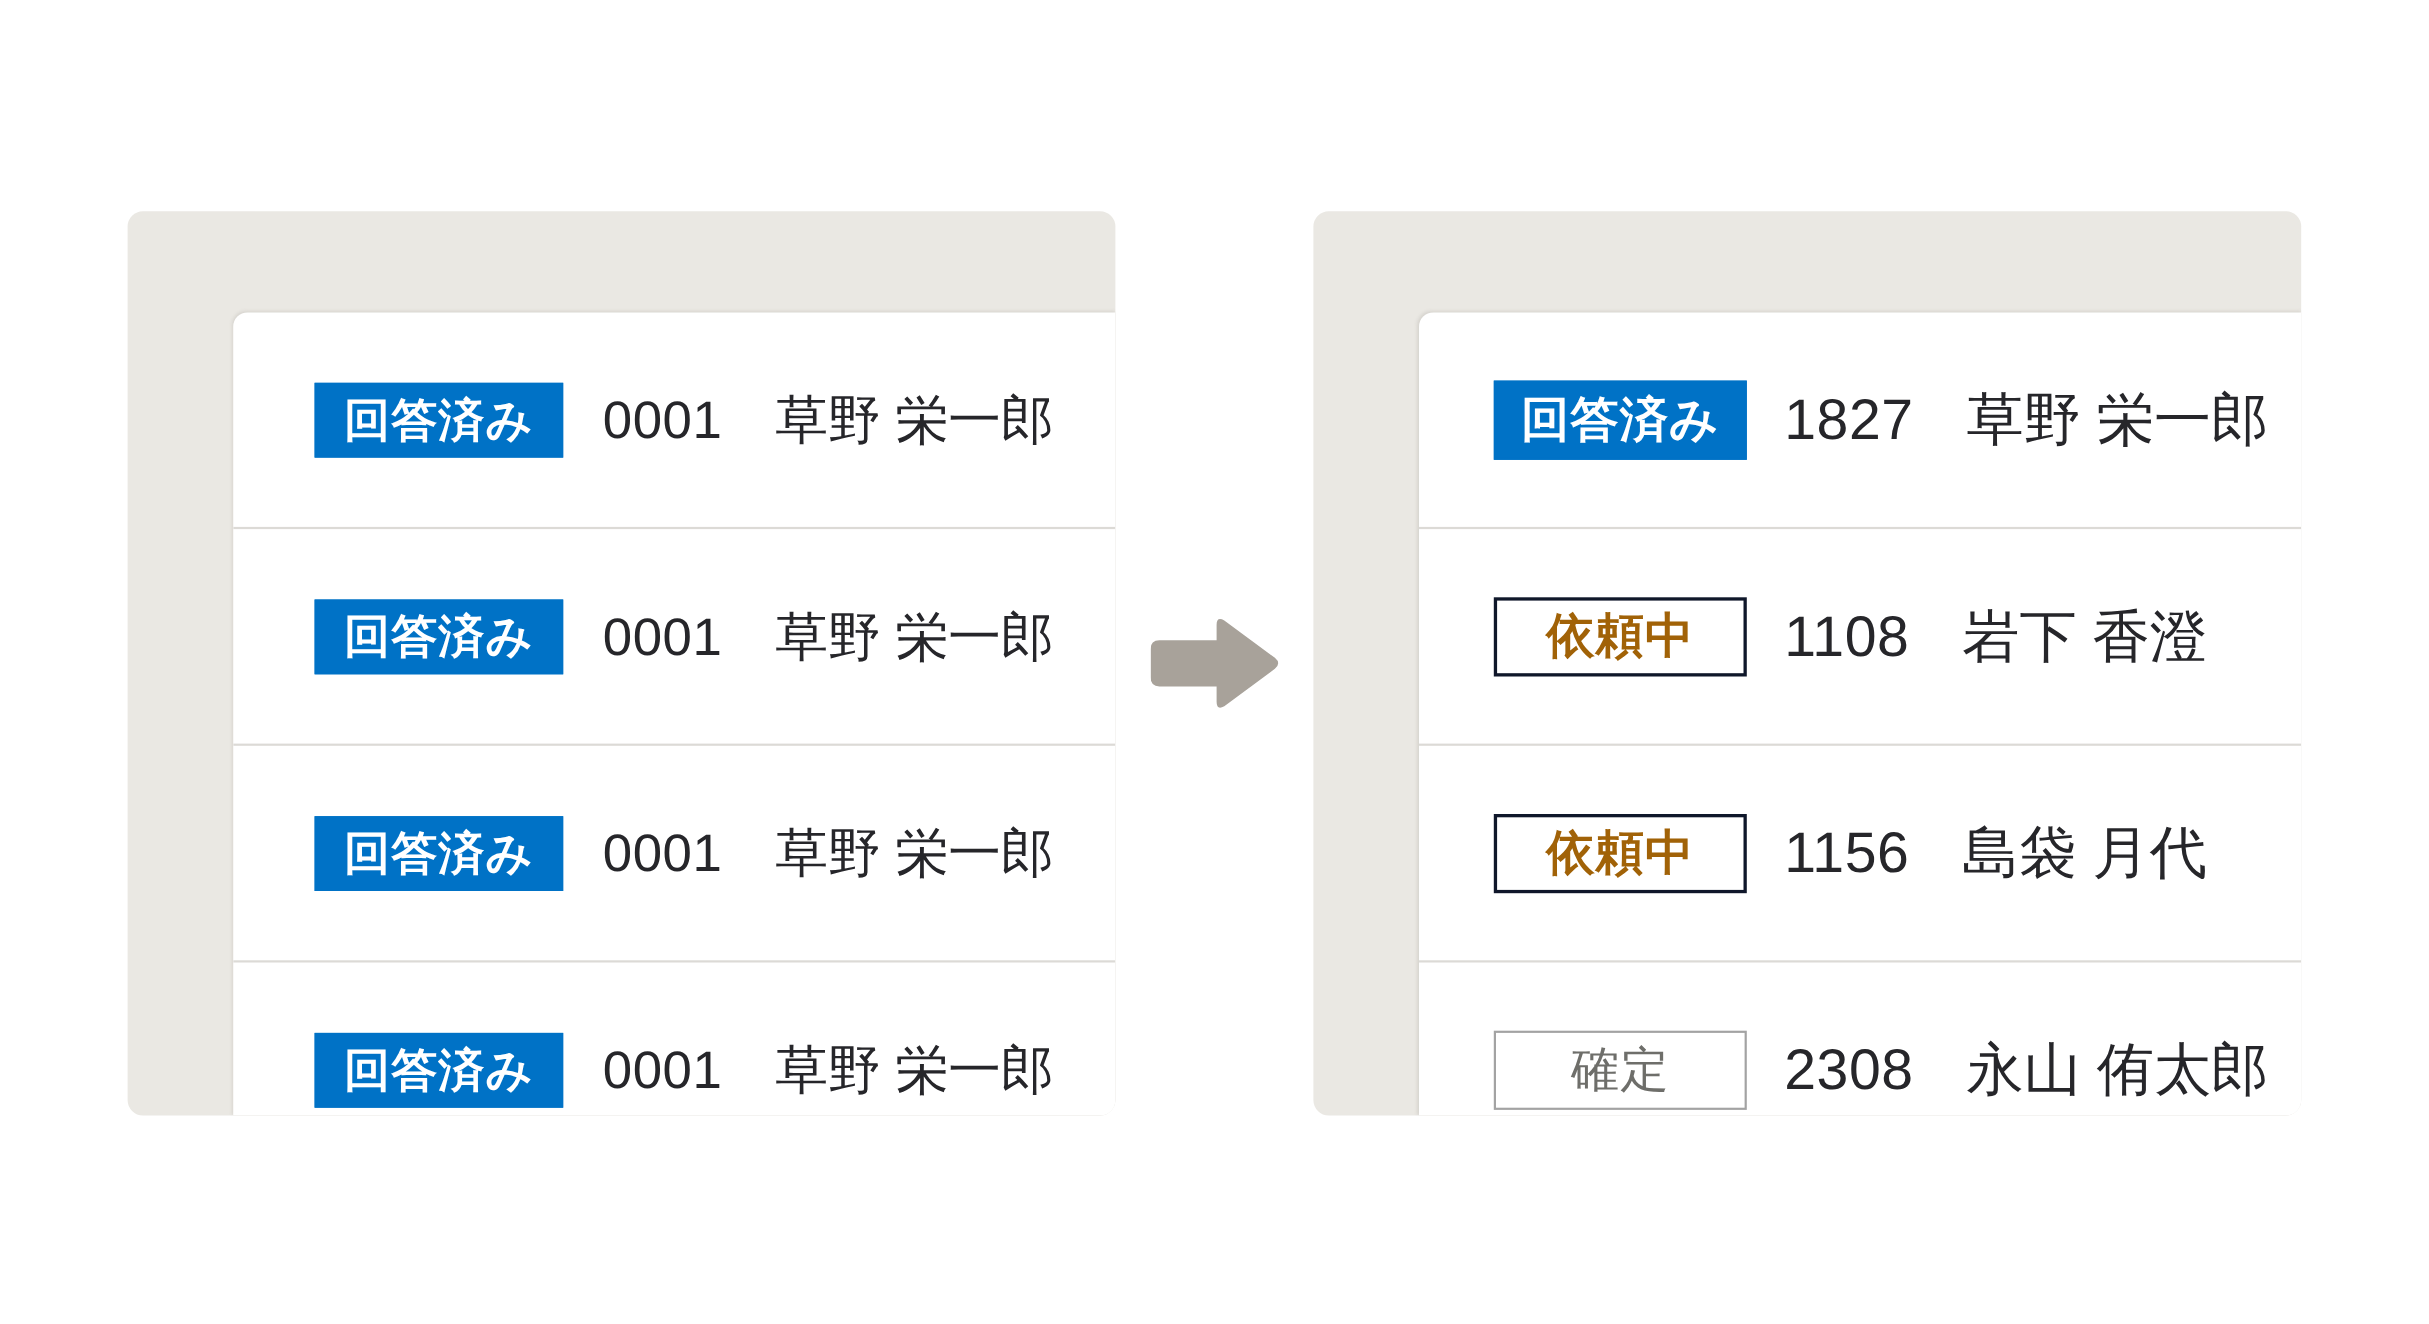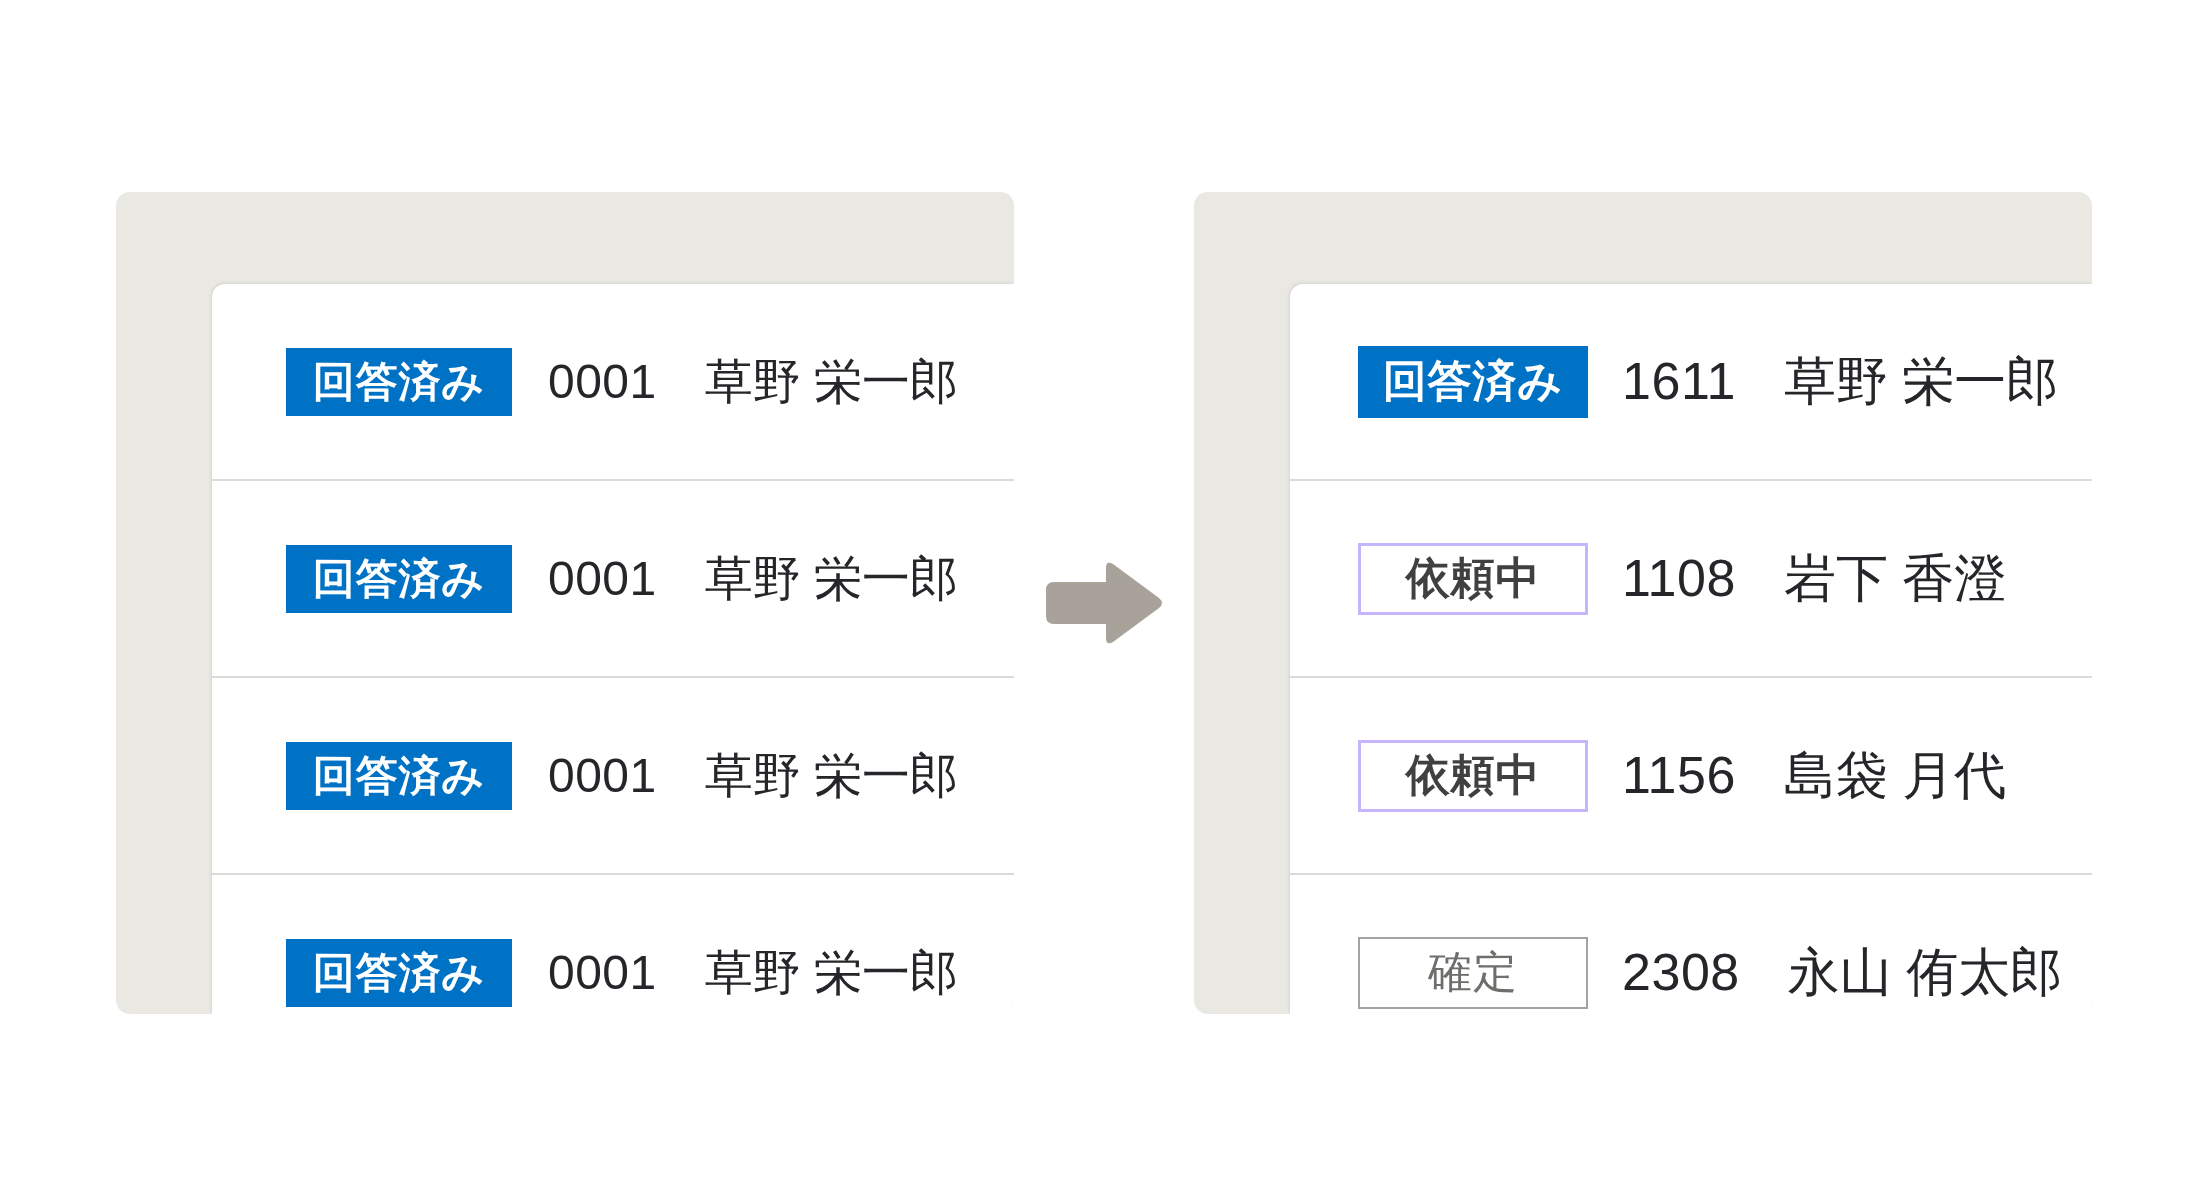--- a/index.html
+++ b/index.html
@@ -89,22 +89,22 @@
     font-size: 44px;
   }
 
   .badge.filled {
     background: #0072c6;
     color: #ffffff;
     border: 2px solid #0072c6;
   }
   .badge.outline-blue {
     background: #ffffff;
-    color: #404040;
-    border: 3px solid #c4b5fd;
+    color: #a16207;
+    border: 3px solid #0f172a;
   }
   .badge.outline-gray {
     background: #ffffff;
     color: #6e6e6a;
     border: 2px solid #a3a3a3;
     font-weight: 400;
   }
 
   
   .row-text {
@@ -169,21 +169,21 @@
     <svg width="118" height="86" viewBox="0 0 118 86" xmlns="http://www.w3.org/2000/svg">
       <path d="M0 30 Q0 22 8 22 L60 22 L60 8 Q60 0 67 4 L113 38 Q119 43 113 48 L67 82 Q60 86 60 78 L60 64 L8 64 Q0 64 0 56 Z" fill="#a8a29a"></path>
     </svg>
   </div>
 
   <div class="panel panel-after">
     <div class="card">
       <div class="rows" id="after-rows">
           <div class="row">
             <div class="badge filled">回答済み</div>
-            <div class="row-text"><span class="row-id">1611</span><span class="row-name">草野 栄一郎</span></div>
+            <div class="row-text"><span class="row-id">1827</span><span class="row-name">草野 栄一郎</span></div>
           </div>
           <div class="row">
             <div class="badge outline-blue">依頼中</div>
             <div class="row-text"><span class="row-id">1108</span><span class="row-name">岩下 香澄</span></div>
           </div>
           <div class="row">
             <div class="badge outline-blue">依頼中</div>
             <div class="row-text"><span class="row-id">1156</span><span class="row-name">島袋 月代</span></div>
           </div>
           <div class="row">

